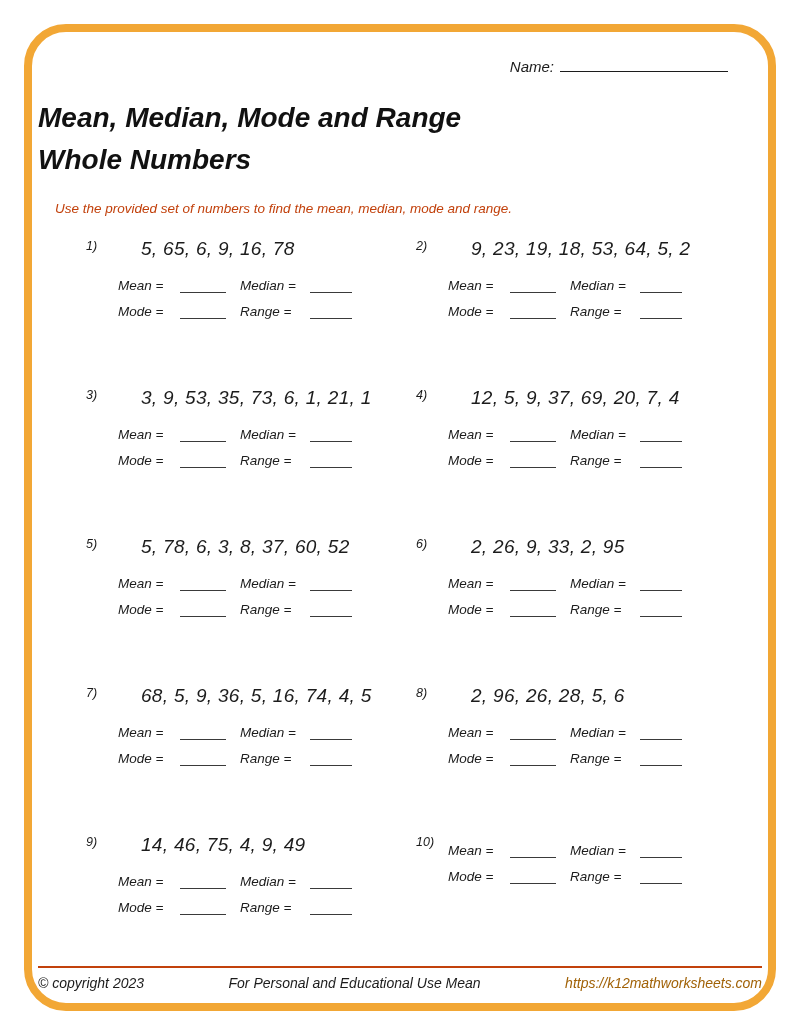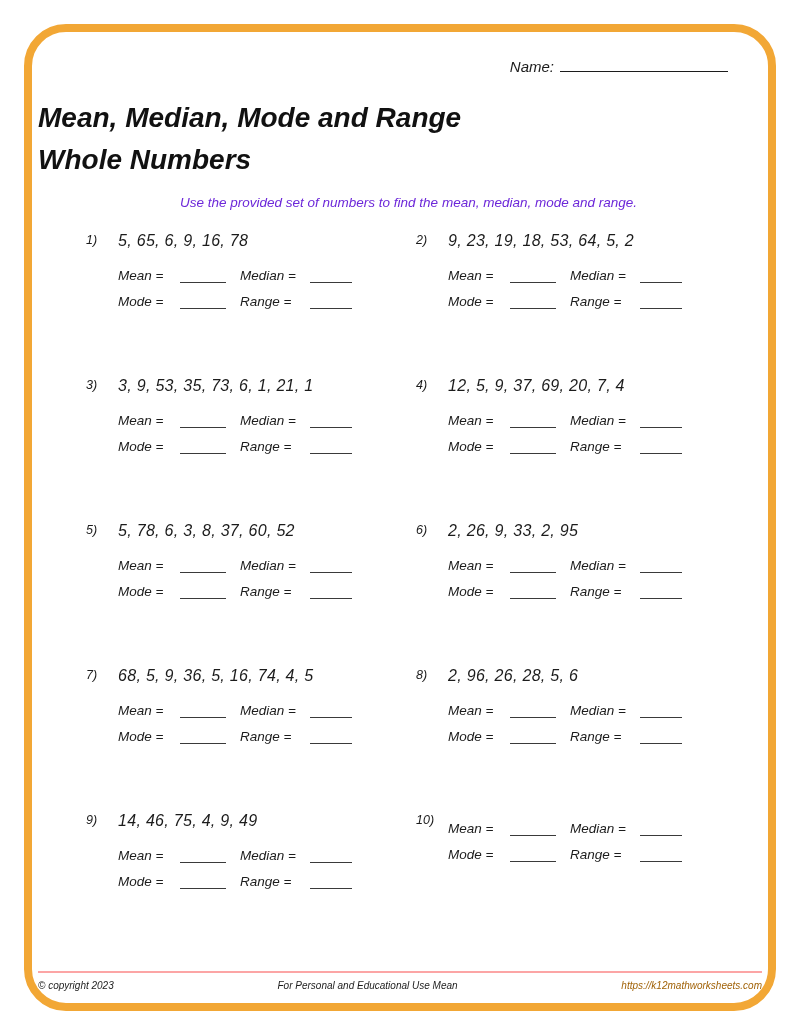--- a/index.html
+++ b/index.html
@@ -47,47 +47,47 @@
     margin-top: 22px;
     text-align: left;
     font-size: 28px;
     font-weight: 700;
     line-height: 42px;
     color: #111111;
   }
 
   
   .instruction {
-    margin-top: 14px;
+    margin-top: 20px;
     margin-left: 17px;
     font-size: 13.5px;
-    color: #6d28d9;
-    text-align: center;
+    color: #c2410c;
   }
 
   
   .problems {
     margin-top: 22px;
     margin-left: 48px;
     display: grid;
     grid-template-columns: 330px 330px;
     row-gap: 66px;
   }
   .problem { display: flex; }
   .pnum {
     width: 32px;
     flex: 0 0 32px;
     font-size: 12.5px;
     padding-top: 1px;
   }
   .pbody { flex: 1; }
   .nums {
-    font-size: 16px;
+    font-size: 19px;
     margin-bottom: 9px;
     letter-spacing: 0.3px;
+    margin-left: 23px;
   }
   .frow {
     font-size: 13.5px;
     height: 26px;
     display: flex;
     align-items: flex-end;
     padding-bottom: 2px;
   }
   .lbl-a { display: inline-block; width: 62px; margin-top: 7px; }
   .lbl-b { display: inline-block; width: 70px; }
@@ -96,26 +96,26 @@
     border-bottom: 1.4px solid #3a3a3a;
     height: 12px;
   }
   .blank-a { width: 46px; margin-right: 14px; }
   .blank-b { width: 42px; }
 
   
   .footer {
     position: absolute;
     left: 38px; right: 38px; bottom: 44px;
-    border-top: 2px solid #fca5a5;
+    border-top: 2px solid #c2410c;
     padding-top: 7px;
     display: flex;
     justify-content: space-between;
     align-items: baseline;
-    font-size: 10px;
+    font-size: 14px;
     color: #1c1c1c;
   }
   .footer .url { color: #a16207; text-decoration: none; }
 </style>
 </head>
 <body>
 
 <div class="sheet">
   <div class="border-frame"></div>
 

